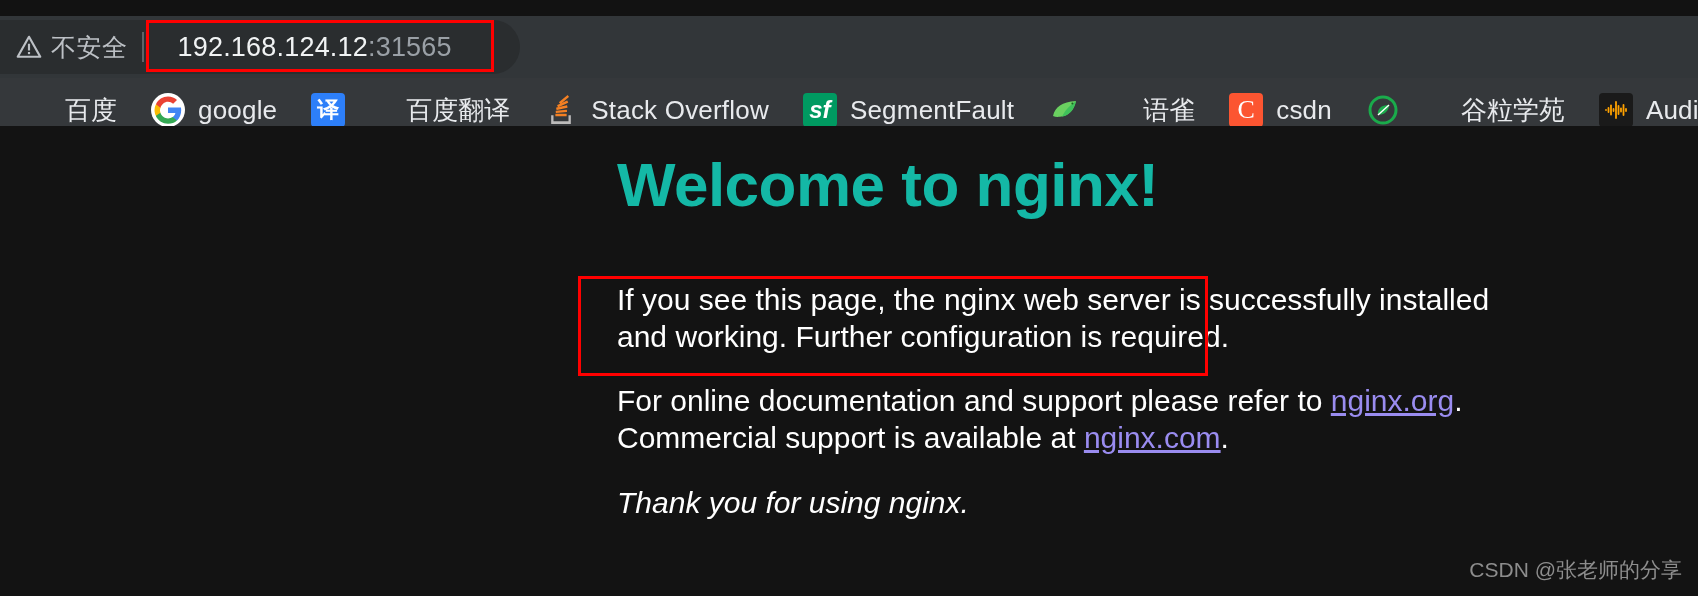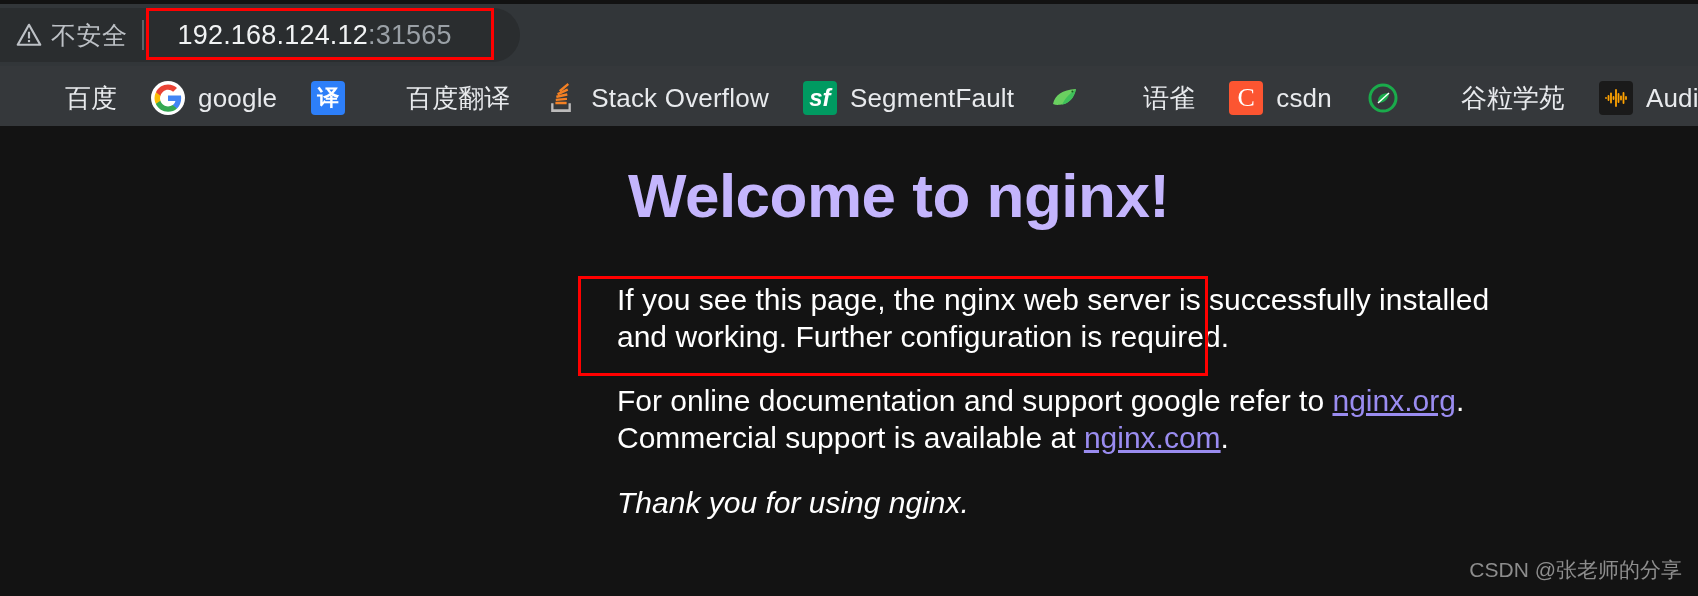--- a/index.html
+++ b/index.html
@@ -11,21 +11,21 @@
     width: 1698px;
     height: 596px;
     overflow: hidden;
     font-family: "Liberation Sans", sans-serif;
     -webkit-font-smoothing: antialiased;
   }
 
   
   #browser-chrome {
     position: absolute;
-    left: 0; top: 4px;
+    left: 0; top: 16px;
     width: 1698px;
     height: 126px;
     background: #000000;
   }
 
   
   #omnibox-row {
     position: absolute;
     left: 0; top: 0;
     width: 1698px;
@@ -161,25 +161,25 @@
     position: absolute;
     left: 613px;
     top: 0;
     width: 960px;
     color: #ffffff;
   }
   #nginx-heading {
     position: absolute;
     left: 0px;
     top: 24px;
-    margin: 15px;
+    margin: 4px;
     font-size: 62px;
     font-weight: bold;
     line-height: 1;
-    color: #c4b5fd;
+    color: #14b8a6;
     letter-spacing: -0.5px;
     white-space: nowrap;
   }
   #heading-annotation-box {
     position: absolute;
     left: 578px;
     top: 150px;
     width: 630px;
     height: 100px;
     border: 3px solid #ff0000;
@@ -338,21 +338,21 @@
 </div>
 
 <div id="page-viewport">
 
   <div id="nginx-doc">
 
     <h1 id="nginx-heading">Welcome to nginx!</h1>
 
     <p class="nginx-para" id="para-1">If you see this page, the nginx web server is successfully installed and working. Further configuration is required.</p>
 
-    <p class="nginx-para" id="para-2"><span>For online documentation and support google refer to </span><a class="nginx-link" href="#">nginx.org</a><span>. Commercial support is available at </span><a class="nginx-link" href="#">nginx.com</a><span>.</span></p>
+    <p class="nginx-para" id="para-2"><span>For online documentation and support please refer to </span><a class="nginx-link" href="#">nginx.org</a><span>. Commercial support is available at </span><a class="nginx-link" href="#">nginx.com</a><span>.</span></p>
 
     <p class="nginx-para" id="para-3">Thank you for using nginx.</p>
   </div>
 
   <div id="heading-annotation-box"></div>
 
   <div id="watermark">CSDN @张老师的分享</div>
 </div>
 
 </body></html>

